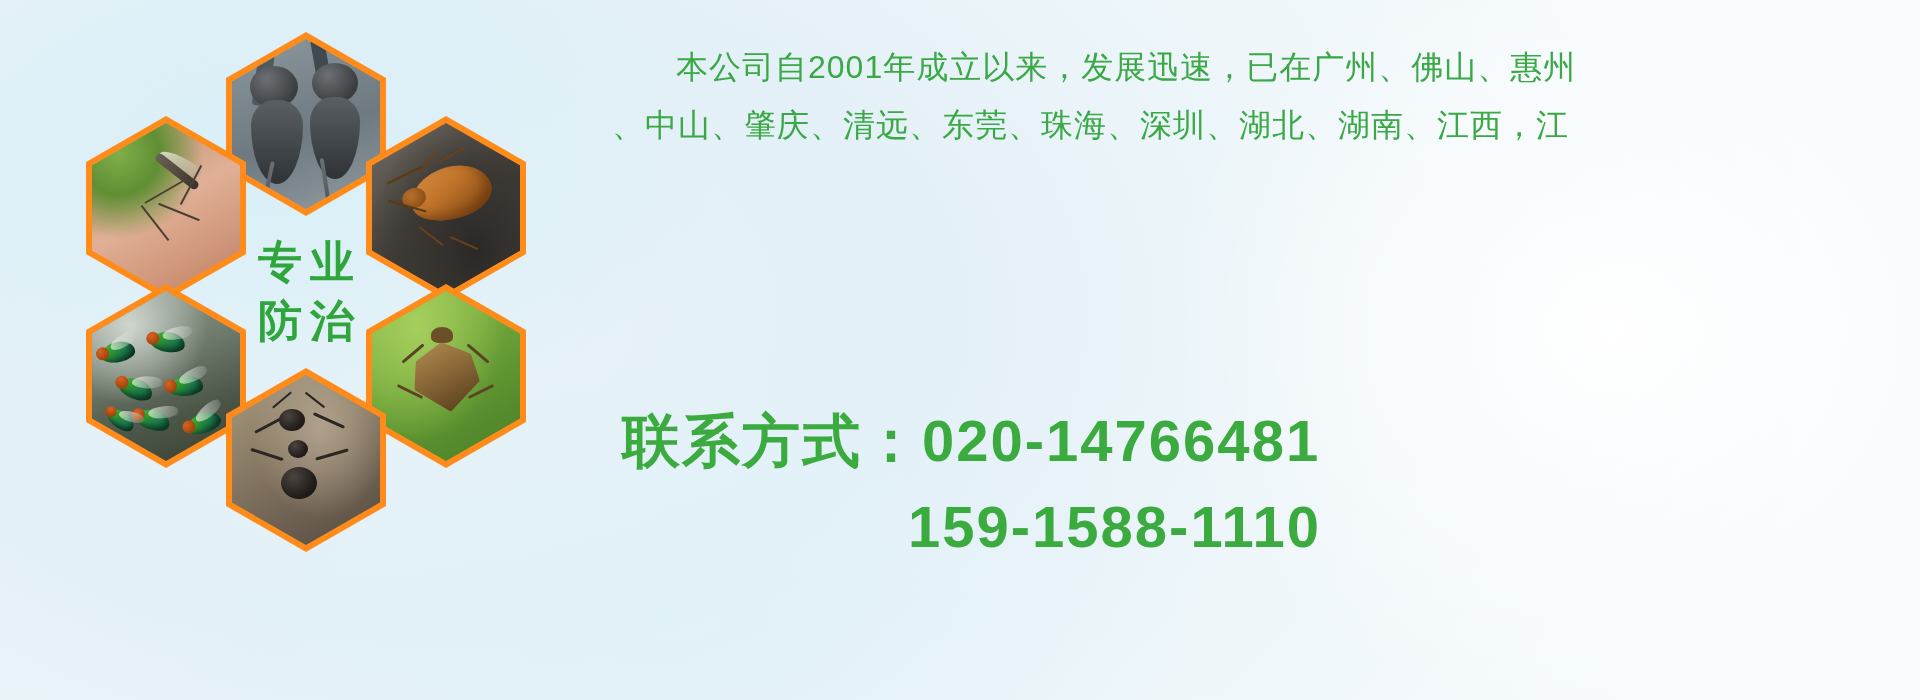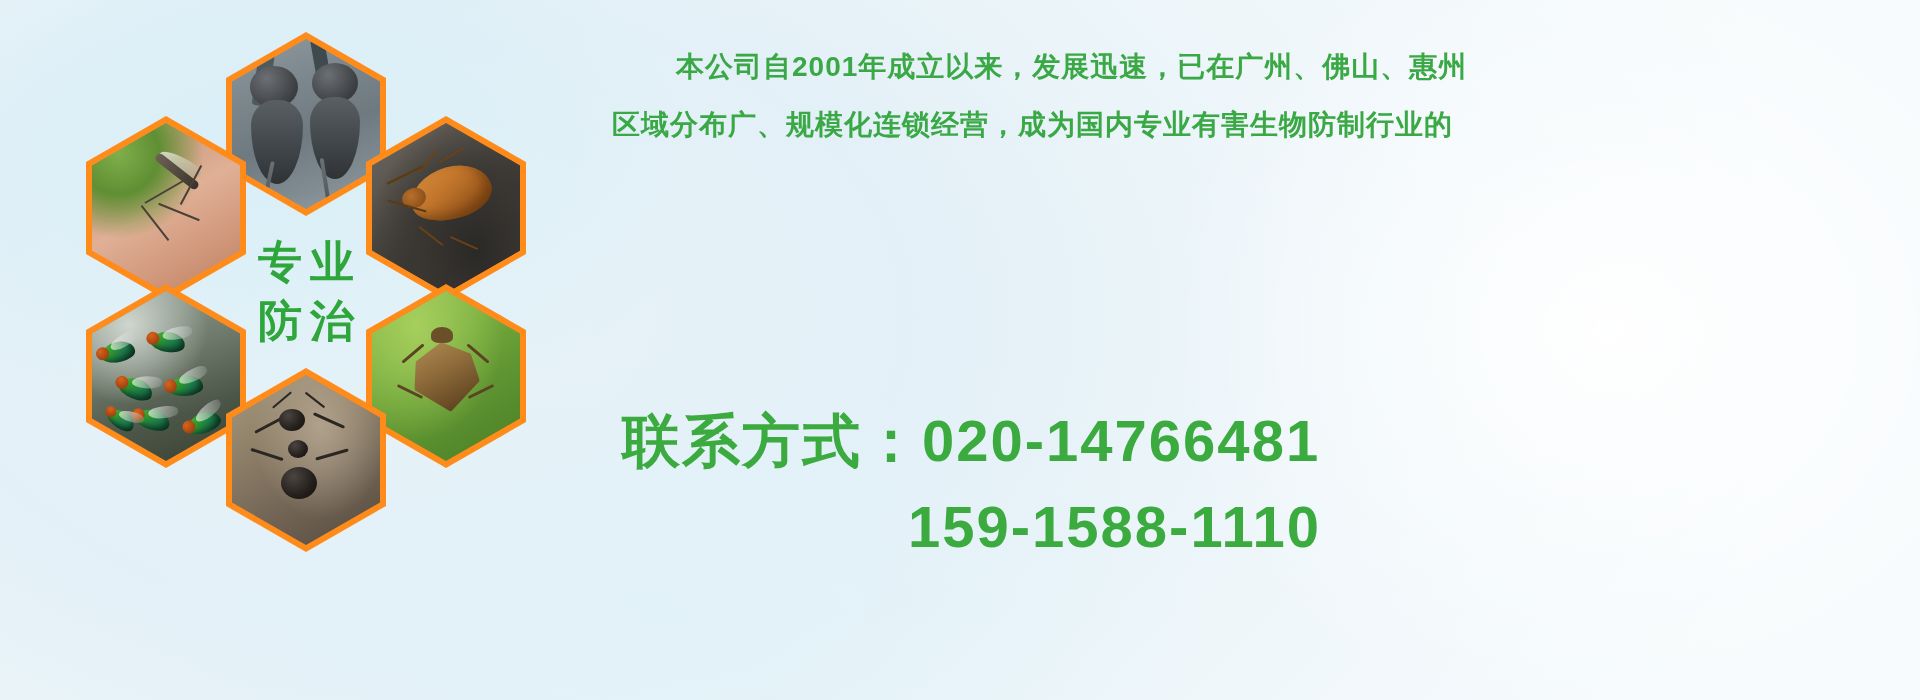--- a/index.html
+++ b/index.html
@@ -276,22 +276,22 @@
 
   
   #copy {
     position: absolute;
     left: 612px;
     top: 38px;
     width: 1290px;
   }
   .para-line {
     color: #39a845;
-    font-size: 28px;
-    font-weight: 700;
+    font-size: 32px;
+    font-weight: 400;
     line-height: 58px;
     letter-spacing: 1px;
     white-space: nowrap;
   }
   .para-line.first { text-indent: 64px; }
 
   #contact {
     position: absolute;
     left: 622px;
     top: 404px;
@@ -429,21 +429,21 @@
       <div class="inner">
         <div class="slogan-line">专业</div>
         <div class="slogan-line">防治</div>
       </div>
     </div>
 
   </div>
 
   <div id="copy">
     <div class="para-line first">本公司自2001年成立以来，发展迅速，已在广州、佛山、惠州</div>
-    <div class="para-line">区域分布广、规模化连锁经营，成为国内专业有害生物防制行业的</div>
+    <div class="para-line">、中山、肇庆、清远、东莞、珠海、深圳、湖北、湖南、江西，江</div>
   </div>
 
   <div id="contact">
     <div class="contact-line">联系方式：020-14766481</div>
     <div class="contact-line second">159-1588-1110</div>
   </div>
 
 </div>
 
 </body></html>

